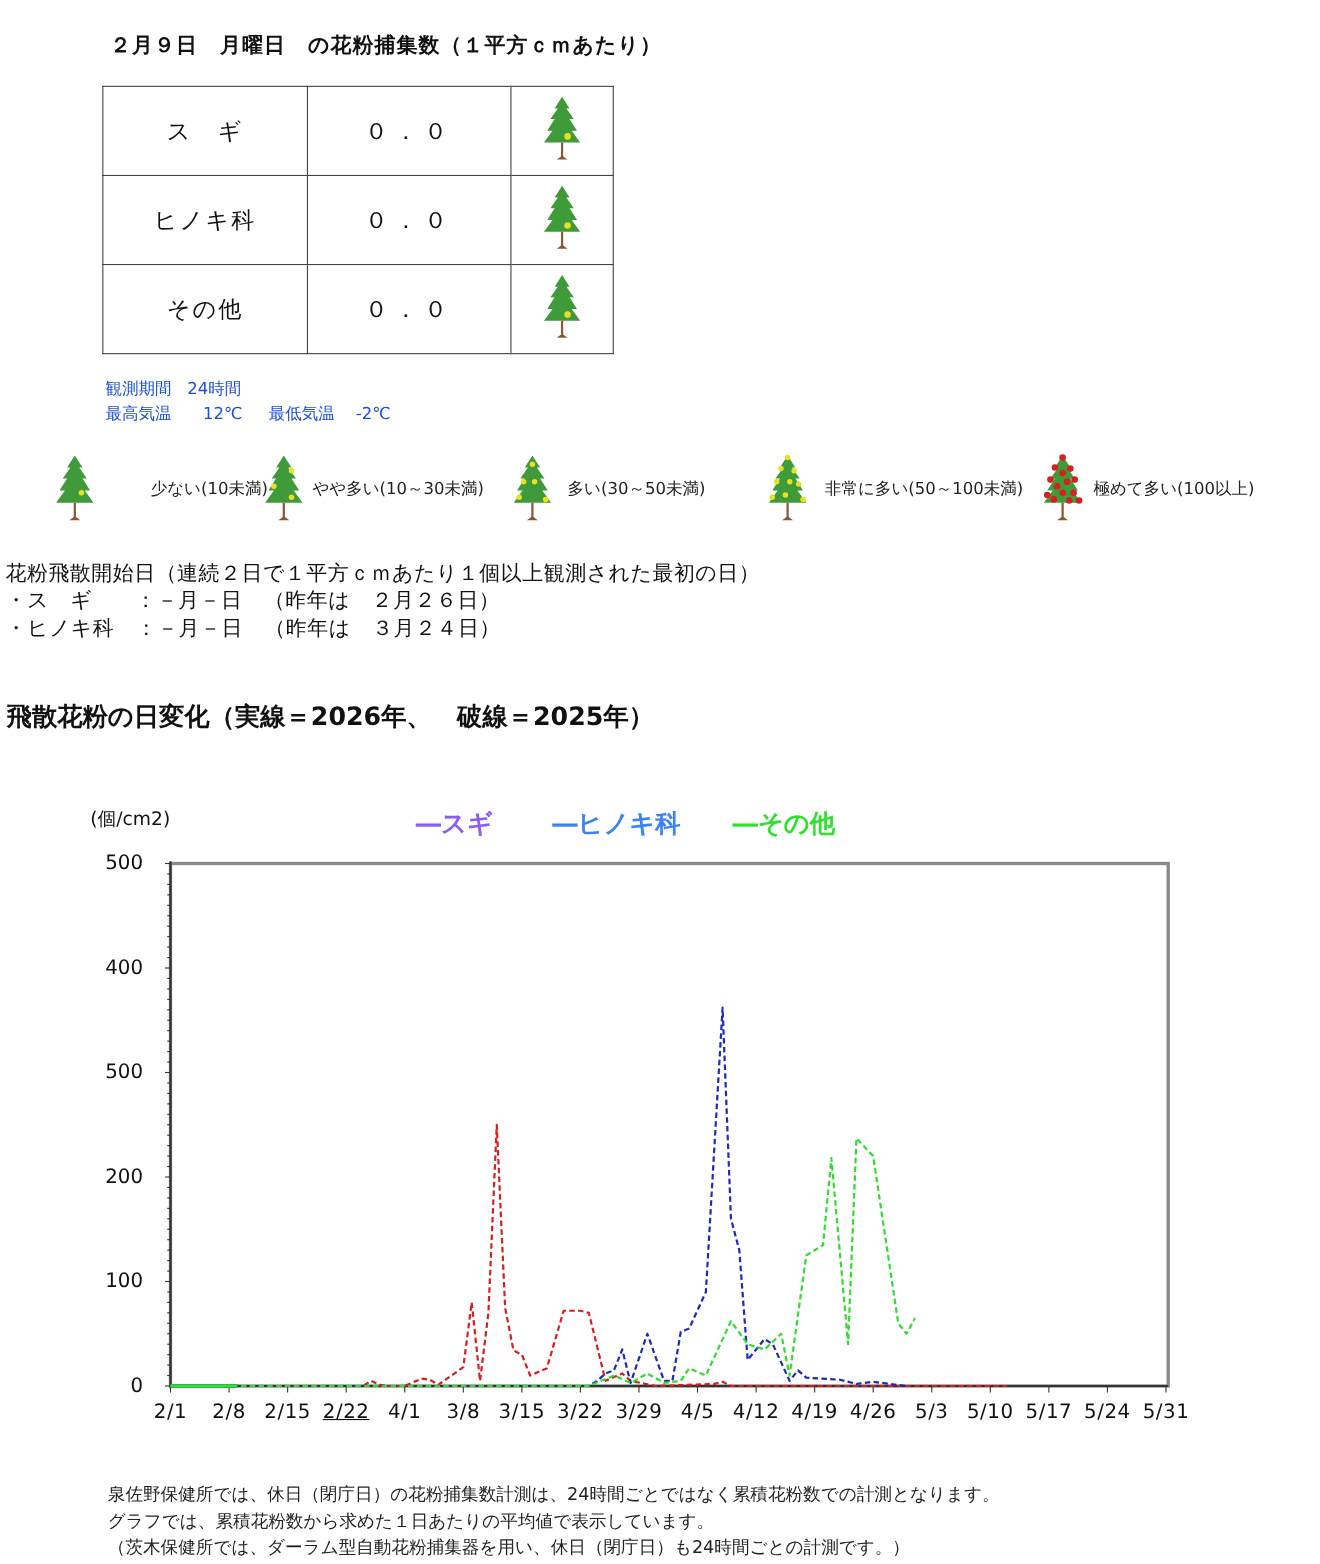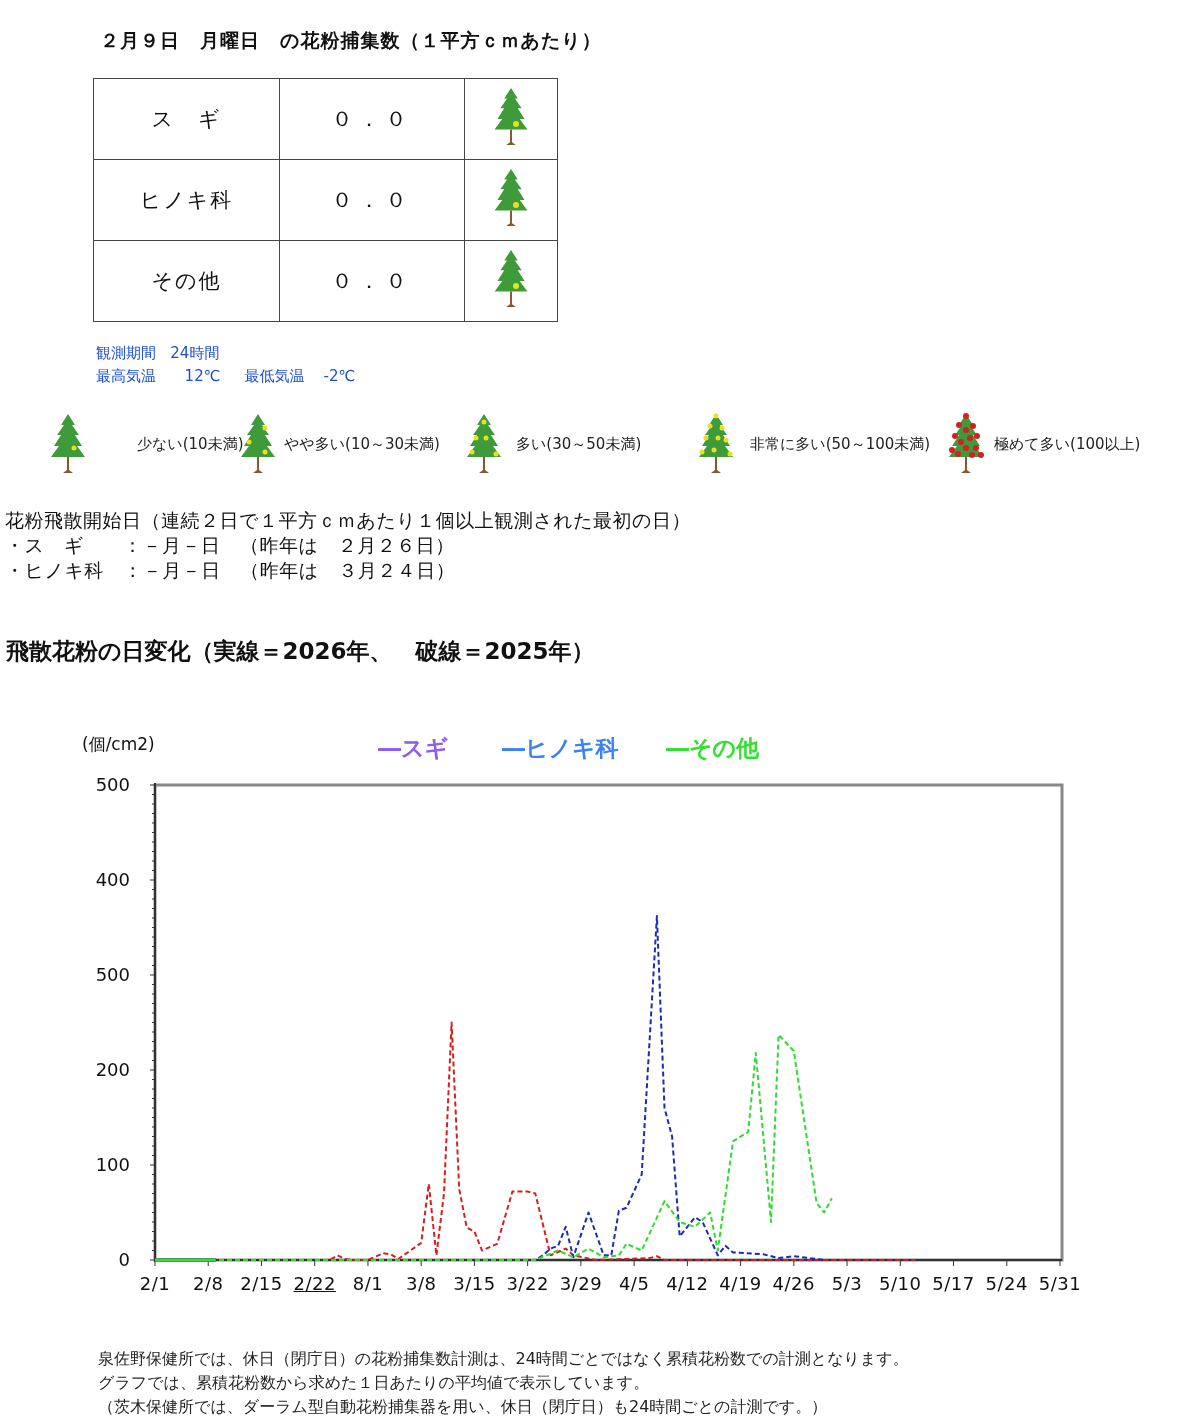--- a/index.html
+++ b/index.html
@@ -242,21 +242,21 @@
       <polyline points="155.0,1260.0 215.8,1260.0" fill="none" stroke="#1c2bb8" stroke-width="3" stroke-linejoin="round"></polyline>
       <polyline points="155.0,1260.0 215.8,1260.0" fill="none" stroke="#2fe02f" stroke-width="3" stroke-linejoin="round"></polyline>
     </g>
 </svg>
 
 <div id="xticks">
     <div class="abs xtick" style="left: 125px;">2/1</div>
     <div class="abs xtick" style="left: 178.235px;">2/8</div>
     <div class="abs xtick" style="left: 231.471px;">2/15</div>
     <div class="abs xtick" style="left: 284.706px; text-decoration: underline;">2/22</div>
-    <div class="abs xtick" style="left: 337.941px;">8/1</div>
+    <div class="abs xtick" style="left: 337.941px;">4/1</div>
     <div class="abs xtick" style="left: 391.176px;">3/8</div>
     <div class="abs xtick" style="left: 444.412px;">3/15</div>
     <div class="abs xtick" style="left: 497.647px;">3/22</div>
     <div class="abs xtick" style="left: 550.882px;">3/29</div>
     <div class="abs xtick" style="left: 604.118px;">4/5</div>
     <div class="abs xtick" style="left: 657.353px;">4/12</div>
     <div class="abs xtick" style="left: 710.588px;">4/19</div>
     <div class="abs xtick" style="left: 763.824px;">4/26</div>
     <div class="abs xtick" style="left: 817.059px;">5/3</div>
     <div class="abs xtick" style="left: 870.294px;">5/10</div>

